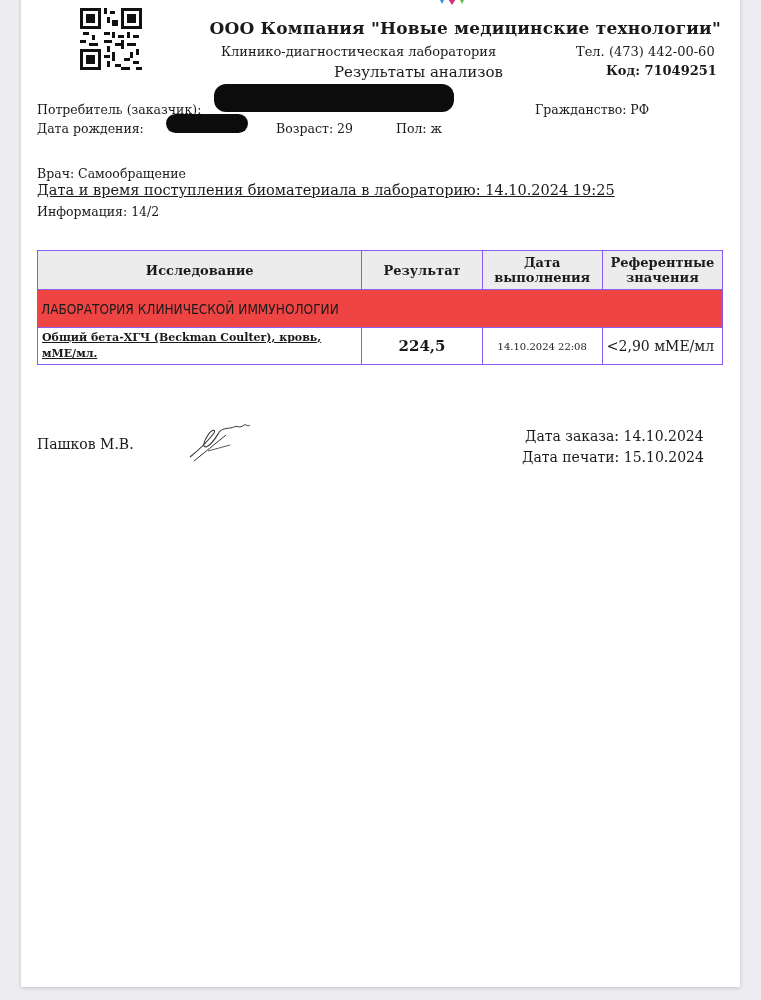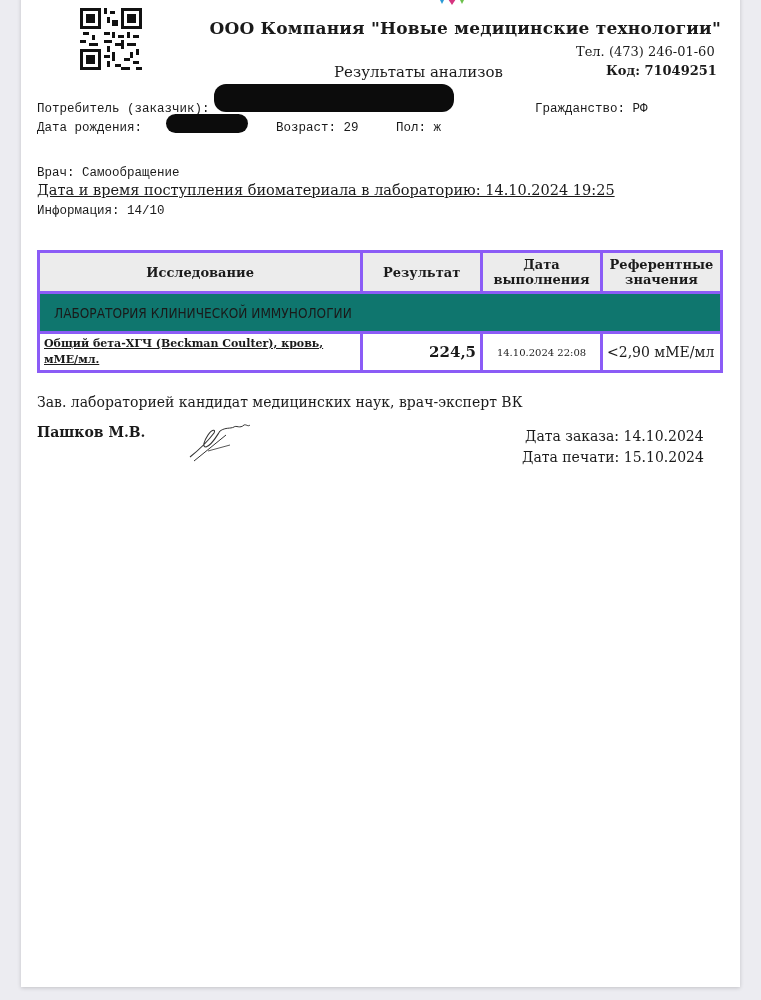--- a/index.html
+++ b/index.html
@@ -16,32 +16,32 @@
     box-shadow: 0 1px 4px rgba(0,0,0,0.18);
   }
   .abs { position: absolute; white-space: nowrap; }
   .qr { left: 59px; top: 12px; width: 62px; height: 62px; }
   .logo { left: 415px; top: 0px; width: 32px; height: 9px; }
   .company { left: 180px; top: 22px; width: 520px; text-align: right; font-weight: bold; font-size: 17px; letter-spacing: 0.2px; }
   .sub1 { left: 200px; top: 48px; font-size: 13px; }
   .phone { left: 555px; top: 48px; font-size: 13px; }
   .sub2 { left: 270px; top: 67px; font-size: 15px; margin-left: 43px; }
   .code { left: 585px; top: 67px; font-size: 13px; font-weight: bold; }
-  .info { font-size: 12.5px; font-family: Liberation Mono, monospace; }
+  .info { font-size: 12.5px; }
   .info-big { font-size: 14.5px; }
   .redact { background: #0c0c0c; border-radius: 12px; }
   table.res {
     position: absolute; left: 16px; top: 254px; width: 686px;
     border-collapse: collapse; font-size: 13px;
   }
-  table.res th, table.res td { border: 3px solid #8b5cf6; padding: 2px 4px; }
+  table.res th, table.res td { border: 1px solid #8b5cf6; padding: 2px 4px; }
   table.res th { background: #ececec; font-weight: bold; text-align: center; font-size: 13px; line-height: 15px; height: 34px; }
-  table.res td.section { background: #0f766e; font-family: "DejaVu Sans Condensed", "DejaVu Sans", sans-serif; font-size: 13.5px; height: 33px; text-align: left; padding-left: 14px; }
+  table.res td.section { background: #ef4444; font-family: "DejaVu Sans Condensed", "DejaVu Sans", sans-serif; font-size: 13.5px; height: 33px; text-align: left; padding-left: 3px; }
   .test-name { font-weight: bold; line-height: 16px; font-size: 11px; text-decoration: underline; }
-  .result-val { font-weight: bold; font-size: 15px; text-align: right; }
+  .result-val { font-weight: bold; font-size: 15px; text-align: center; }
   .date-val { font-size: 10px; text-align: center; }
   .ref-val { font-size: 14px; text-align: left; }
   .foot { font-size: 14px; }
 </style>
 </head>
 <body>
 
 <div class="page">
 
   <svg class="abs qr" viewBox="0 0 21 21" shape-rendering="crispEdges">
@@ -93,36 +93,37 @@
     </g>
   </svg>
 
   <svg class="abs logo" viewBox="0 0 32 9">
     <polygon points="2,0 10,0 6,8" fill="#2a9ad6"></polygon>
     <polygon points="10,0 22,0 16,9" fill="#d6337f"></polygon>
     <polygon points="22,0 30,0 26,8" fill="#6bc04b"></polygon>
   </svg>
 
   <div class="abs company">ООО Компания "Новые медицинские технологии"</div>
-  <div class="abs phone">Тел. (473) 246-01-60</div>
+  <div class="abs sub1">Клинико-диагностическая лаборатория</div>
+  <div class="abs phone">Тел. (473) 442-00-60</div>
   <div class="abs sub2">Результаты анализов</div>
   <div class="abs code">Код: 71049251</div>
 
   <div class="abs info" style="left:16px; top:106px;">Потребитель (заказчик):</div>
   <div class="abs redact" style="left:193px; top:88px; width:240px; height:28px;"></div>
   <div class="abs info" style="left:514px; top:106px;">Гражданство: РФ</div>
 
   <div class="abs info" style="left:16px; top:125px;">Дата рождения:</div>
   <div class="abs redact" style="left:145px; top:118px; width:82px; height:19px;"></div>
   <div class="abs info" style="left:255px; top:125px;">Возраст: 29</div>
   <div class="abs info" style="left:375px; top:125px;">Пол: ж</div>
 
   <div class="abs info" style="left:16px; top:146px;margin-top:24px;">Врач: Самообращение</div>
   <div class="abs info-big" style="left:16px; top:186px;text-decoration:underline;">Дата и время поступления биоматериала  в лабораторию: 14.10.2024 19:25</div>
-  <div class="abs info" style="left:16px; top:208px;">Информация: 14/10</div>
+  <div class="abs info" style="left:16px; top:208px;">Информация: 14/2</div>
 
   <table class="res">
     <colgroup>
       <col style="width:324px">
         <col style="width:120px">
         <col style="width:120px">
         <col style="width:120px">
     </colgroup>
     <thead>
       <tr>
@@ -138,22 +139,21 @@
       </tr>
       <tr>
         <td class="test-name">Общий бета-ХГЧ (Beckman Coulter), кровь, мМЕ/мл.</td>
         <td class="result-val">224,5</td>
         <td class="date-val">14.10.2024 22:08</td>
         <td class="ref-val">&lt;2,90 мМЕ/мл</td>
       </tr>
     </tbody>
   </table>
 
-  <div class="abs foot" style="left:16px; top:398px;">Зав. лабораторией кандидат медицинских наук, врач-эксперт ВК</div>
-  <div class="abs foot" style="left:16px; top:428px;font-weight:bold;">Пашков М.В.</div>
+  <div class="abs foot" style="left:16px; top:440px;">Пашков М.В.</div>
 
   <svg class="abs" style="left:165px; top:425px; width:70px; height:42px;" viewBox="0 0 70 42">
     <path d="M4 36 C14 28 22 20 28 12 C30 8 26 8 22 14 C18 20 16 26 20 26 C26 24 30 16 34 10" fill="none" stroke="#333" stroke-width="1.1"></path>
     <path d="M8 40 L40 14" fill="none" stroke="#333" stroke-width="1"></path>
     <path d="M34 10 C40 6 44 8 48 6 C50 4 54 8 58 4 C60 3 62 6 64 4" fill="none" stroke="#333" stroke-width="1"></path>
     <path d="M22 30 L44 24" fill="none" stroke="#444" stroke-width="0.9"></path>
   </svg>
 
   <div class="abs foot" style="left:504px; top:432px;">Дата заказа: 14.10.2024</div>
   <div class="abs foot" style="left:501px; top:453px;">Дата печати: 15.10.2024</div>

